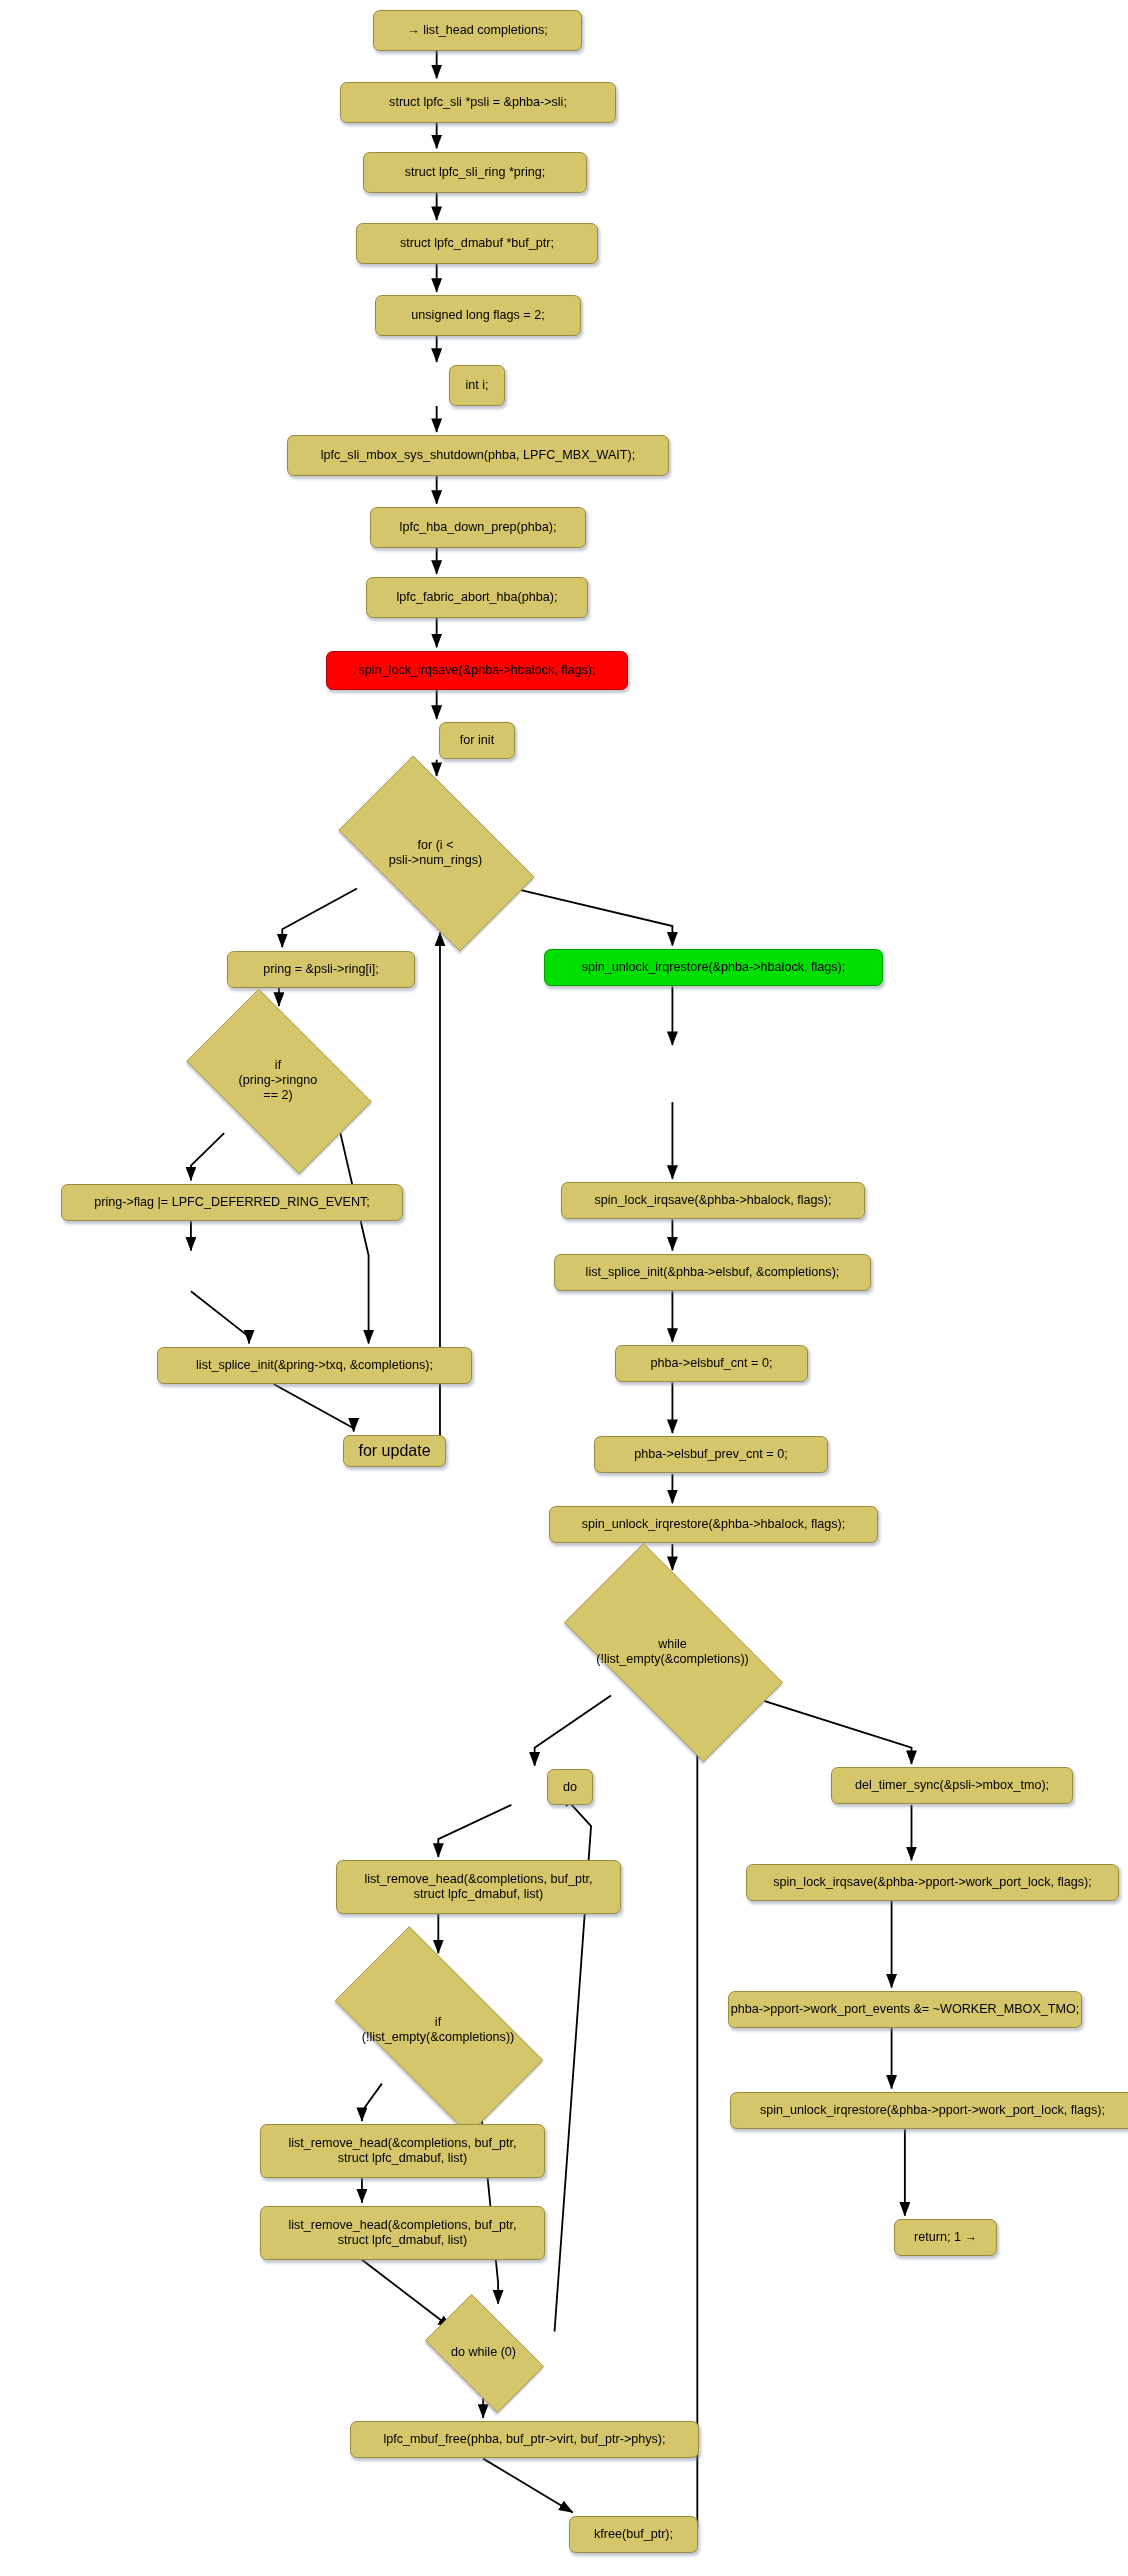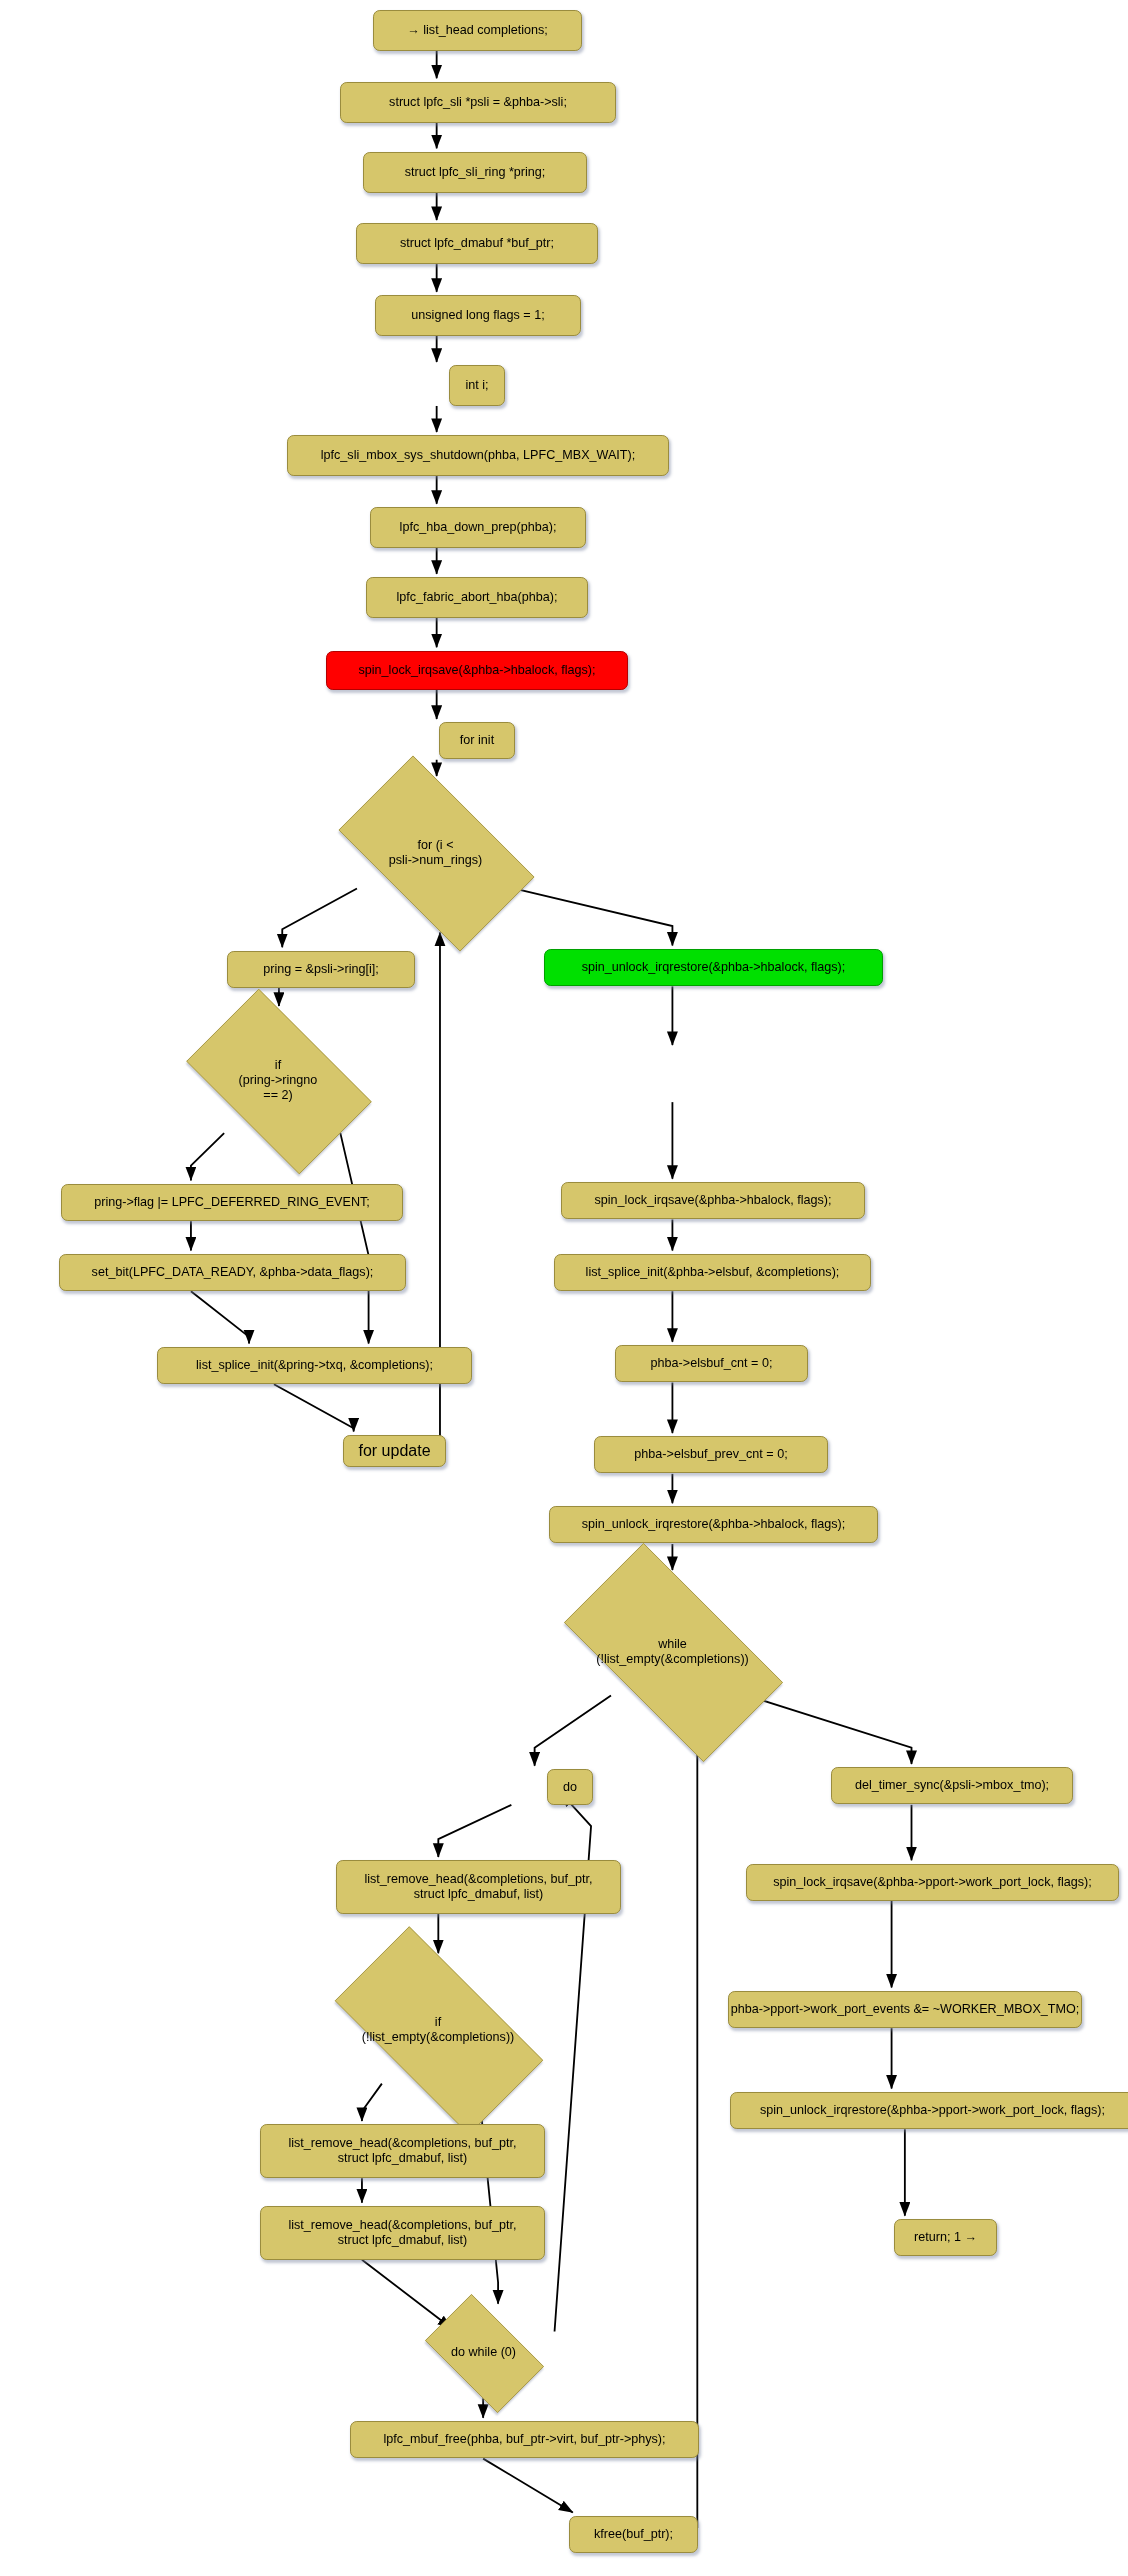--- a/index.html
+++ b/index.html
@@ -144,37 +144,36 @@
       <path d="M549,1107 L549,1141"></path>
       <path d="M537,1166 L537,1219"></path>
       <path d="M537,1244 L537,1281"></path>
       <path d="M545,1306 L545,1359"></path>
     </g>
   </svg>
 <div class="node process" style="left: 332px; top: 9.8px; width: 209px; height: 41px; font-size: 12.6px;"><span class="label">→ list_head completions;</span></div>
     <div class="node process" style="left: 299px; top: 82px; width: 276px; height: 41px; font-size: 12.6px;"><span class="label">struct lpfc_sli *psli = &amp;phba-&gt;sli;</span></div>
     <div class="node process" style="left: 322px; top: 152px; width: 224px; height: 41px; font-size: 12.6px;"><span class="label">struct lpfc_sli_ring *pring;</span></div>
     <div class="node process" style="left: 315px; top: 223px; width: 242px; height: 41px; font-size: 12.6px;"><span class="label">struct lpfc_dmabuf *buf_ptr;</span></div>
-    <div class="node process" style="left: 334px; top: 295px; width: 206px; height: 41px; font-size: 12.6px;"><span class="label">unsigned long flags = 1;</span></div>
+    <div class="node process" style="left: 334px; top: 295px; width: 206px; height: 41px; font-size: 12.6px;"><span class="label">unsigned long flags = 2;</span></div>
     <div class="node process" style="left: 408px; top: 365px; width: 56px; height: 41px; font-size: 12.6px;"><span class="label">int i;</span></div>
     <div class="node process" style="left: 246px; top: 435px; width: 382px; height: 41px; font-size: 12.6px;"><span class="label">lpfc_sli_mbox_sys_shutdown(phba, LPFC_MBX_WAIT);</span></div>
     <div class="node process" style="left: 329px; top: 507px; width: 216px; height: 41px; font-size: 12.6px;"><span class="label">lpfc_hba_down_prep(phba);</span></div>
     <div class="node process" style="left: 325px; top: 577px; width: 222px; height: 41px; font-size: 12.6px;"><span class="label">lpfc_fabric_abort_hba(phba);</span></div>
     <div class="node process red" style="left: 285px; top: 651px; width: 302px; height: 39px; font-size: 12.6px;"><span class="label">spin_lock_irqsave(&amp;phba-&gt;hbalock, flags);</span></div>
     <div class="node process" style="left: 398px; top: 722px; width: 76px; height: 37px; font-size: 12.6px;"><span class="label">for init</span></div>
     <div class="node decision" style="left: 315px; top: 779px; width: 241px; height: 147px; font-size: 12.6px;"><div class="diamond-shape"></div><span class="label">for (i &lt;
 psli-&gt;num_rings)</span></div>
     <div class="node process" style="left: 186px; top: 951px; width: 188px; height: 37px; font-size: 12.6px;"><span class="label">pring = &amp;psli-&gt;ring[i];</span></div>
     <div class="node decision" style="left: 166px; top: 1009px; width: 224px; height: 143px; font-size: 12.6px;"><div class="diamond-shape"></div><span class="label">if
 (pring-&gt;ringno
 == 2)</span></div>
     <div class="node process green" style="left: 503px; top: 949px; width: 339px; height: 37px; font-size: 12.6px;"><span class="label">spin_unlock_irqrestore(&amp;phba-&gt;hbalock, flags);</span></div>
     <div class="node process" style="left: 20px; top: 1184px; width: 342px; height: 37px; font-size: 12.6px;"><span class="label">pring-&gt;flag |= LPFC_DEFERRED_RING_EVENT;</span></div>
     <div class="node process" style="left: 520px; top: 1182px; width: 304px; height: 37px; font-size: 12.6px;"><span class="label">spin_lock_irqsave(&amp;phba-&gt;hbalock, flags);</span></div>
-    <div class="node process" style="left: 18px; top: 1254px; width: 347px; height: 37px; font-size: 12.6px;"><span class="label">set_bit(LPFC_DATA_READY, &amp;phba-&gt;data_flags);</span></div>
     <div class="node process" style="left: 513px; top: 1254px; width: 317px; height: 37px; font-size: 12.6px;"><span class="label">list_splice_init(&amp;phba-&gt;elsbuf, &amp;completions);</span></div>
     <div class="node process" style="left: 116px; top: 1347px; width: 315px; height: 37px; font-size: 12.6px;"><span class="label">list_splice_init(&amp;pring-&gt;txq, &amp;completions);</span></div>
     <div class="node process" style="left: 574px; top: 1345px; width: 193px; height: 37px; font-size: 12.6px;"><span class="label">phba-&gt;elsbuf_cnt = 0;</span></div>
     <div class="node process" style="left: 302px; top: 1435px; width: 103px; height: 32px; font-size: 16px;"><span class="label">for update</span></div>
     <div class="node process" style="left: 553px; top: 1436px; width: 234px; height: 37px; font-size: 12.6px;"><span class="label">phba-&gt;elsbuf_prev_cnt = 0;</span></div>
     <div class="node process" style="left: 508px; top: 1506px; width: 329px; height: 37px; font-size: 12.6px;"><span class="label">spin_unlock_irqrestore(&amp;phba-&gt;hbalock, flags);</span></div>
     <div class="node decision" style="left: 534px; top: 1573px; width: 277px; height: 157px; font-size: 12.6px;"><div class="diamond-shape"></div><span class="label">while
 (!list_empty(&amp;completions))</span></div>
     <div class="node process" style="left: 506px; top: 1769px; width: 46px; height: 36px; font-size: 12.6px;"><span class="label">do</span></div>
     <div class="node process" style="left: 790px; top: 1767px; width: 242px; height: 37px; font-size: 12.6px;"><span class="label">del_timer_sync(&amp;psli-&gt;mbox_tmo);</span></div>

